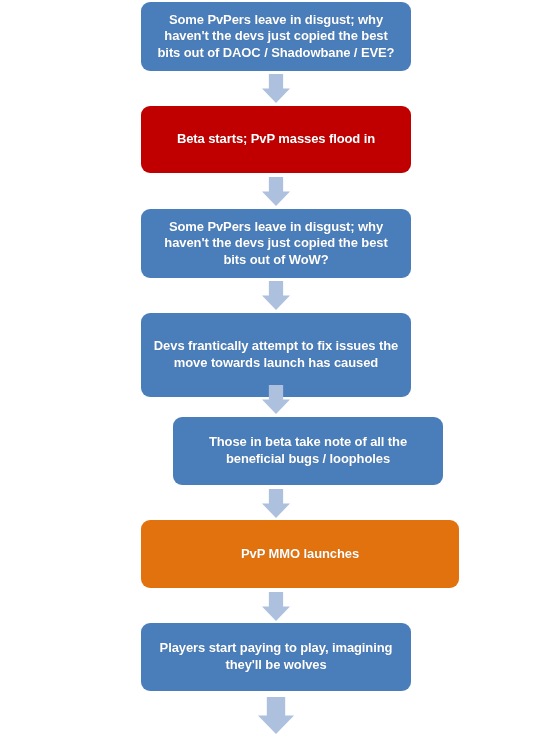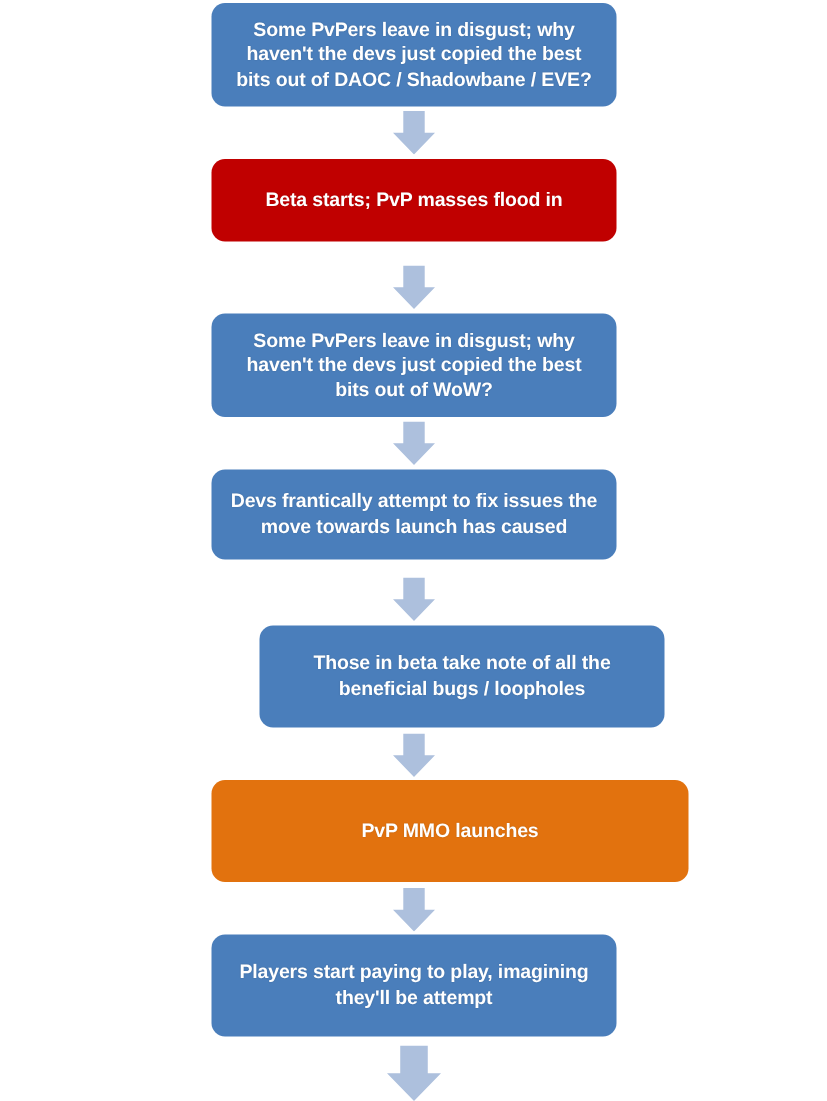--- a/index.html
+++ b/index.html
@@ -50,42 +50,42 @@
 </style>
 </head>
 <body>
 
 <div id="flowchart">
     <div class="node" id="node-1" style="left: 141px; top: 2px; width: 270px; height: 69px; background: rgb(74, 126, 187);">
       <span class="node-label">Some PvPers leave in disgust; why
 haven't the devs just copied the best
 bits out of DAOC / Shadowbane / EVE?</span>
     </div>
-    <div class="node" id="node-2" style="left: 141px; top: 106px; width: 270px; height: 55px; background: rgb(192, 0, 0);">
+    <div class="node" id="node-2" style="left: 141px; top: 106px; width: 270px; height: 67px; background: rgb(192, 0, 0);">
       <span class="node-label">Beta starts; PvP masses flood in</span>
     </div>
     <div class="node" id="node-3" style="left: 141px; top: 209px; width: 270px; height: 69px; background: rgb(74, 126, 187);">
       <span class="node-label">Some PvPers leave in disgust; why
 haven't the devs just copied the best
 bits out of WoW?</span>
     </div>
-    <div class="node" id="node-4" style="left: 141px; top: 313px; width: 270px; height: 60px; background: rgb(74, 126, 187);">
+    <div class="node" id="node-4" style="left: 141px; top: 313px; width: 270px; height: 84px; background: rgb(74, 126, 187);">
       <span class="node-label">Devs frantically attempt to fix issues the
 move towards launch has caused</span>
     </div>
     <div class="node" id="node-5" style="left: 141px; top: 417px; width: 270px; height: 68px; background: rgb(74, 126, 187); margin-left: 32px;">
       <span class="node-label">Those in beta take note of all the
 beneficial bugs / loopholes</span>
     </div>
     <div class="node" id="node-6" style="left: 141px; top: 520px; width: 318px; height: 68px; background: rgb(226, 114, 14);">
       <span class="node-label">PvP MMO launches</span>
     </div>
     <div class="node" id="node-7" style="left: 141px; top: 623px; width: 270px; height: 68px; background: rgb(74, 126, 187);">
       <span class="node-label">Players start paying to play, imagining
-they'll be attempt</span>
+they'll be wolves</span>
     </div>
     <div class="connector" id="arrow-1" style="left: 262px; top: 74px; width: 28px; height: 29px;">
       <svg width="28" height="29" viewBox="0 0 28 29">
         <polygon points="6.859999999999999,0 21.14,0 21.14,14.5 28,14.5 14,29 0,14.5 6.859999999999999,14.5" fill="#adc0dd"></polygon>
       </svg>
     </div>
     <div class="connector" id="arrow-2" style="left: 262px; top: 177px; width: 28px; height: 29px;">
       <svg width="28" height="29" viewBox="0 0 28 29">
         <polygon points="6.859999999999999,0 21.14,0 21.14,14.5 28,14.5 14,29 0,14.5 6.859999999999999,14.5" fill="#adc0dd"></polygon>
       </svg>

